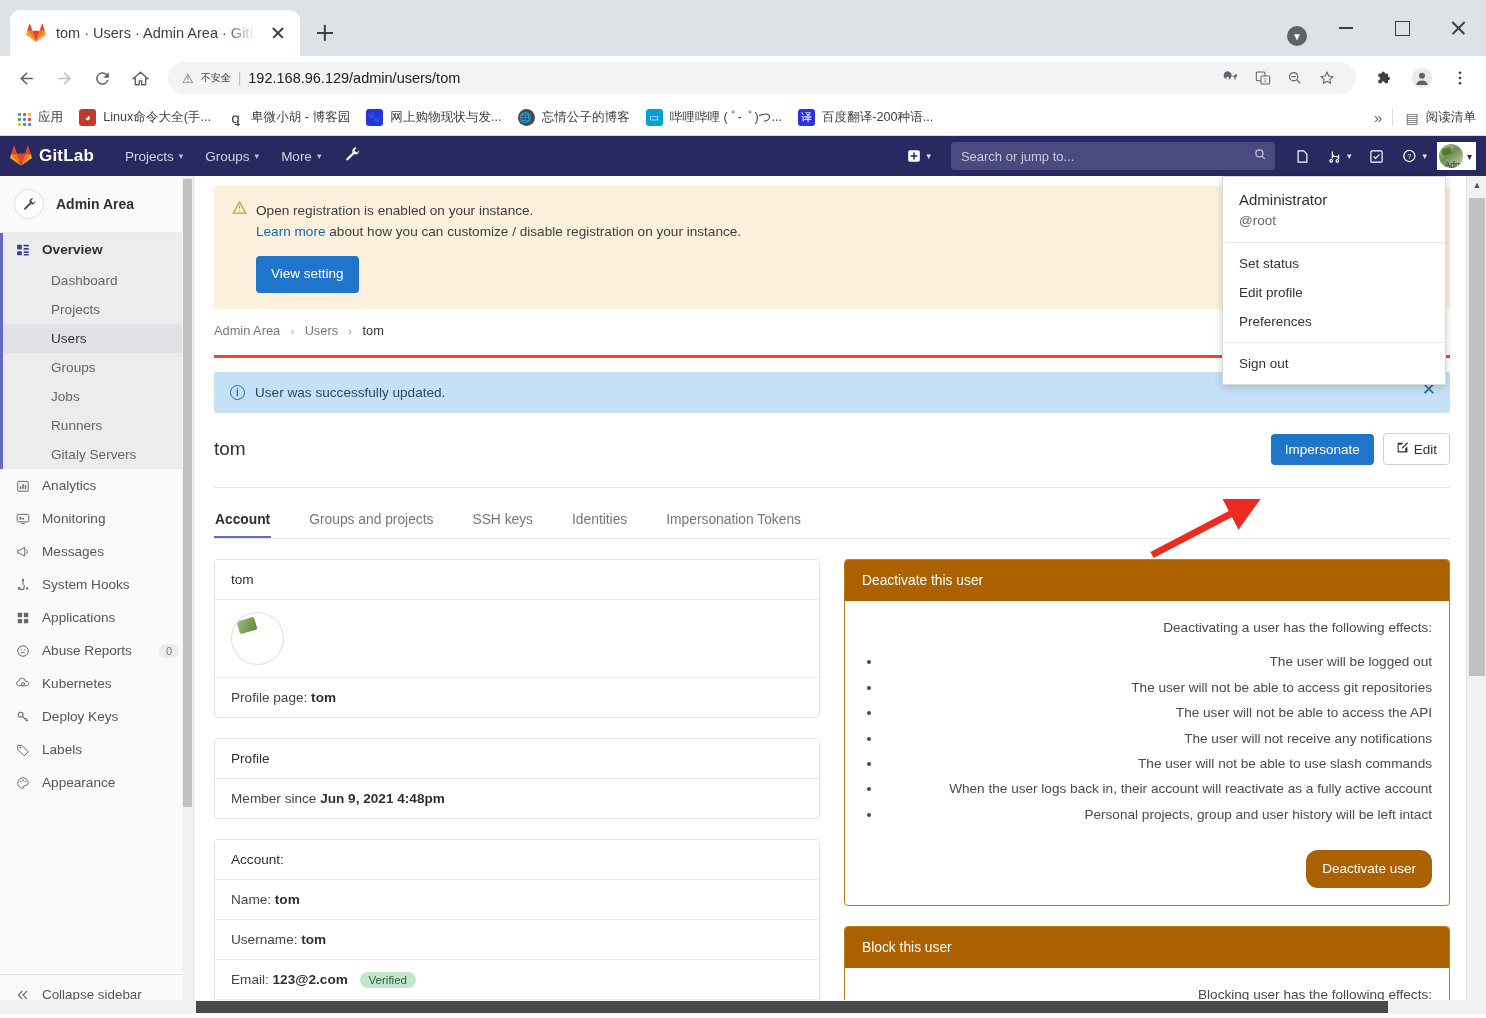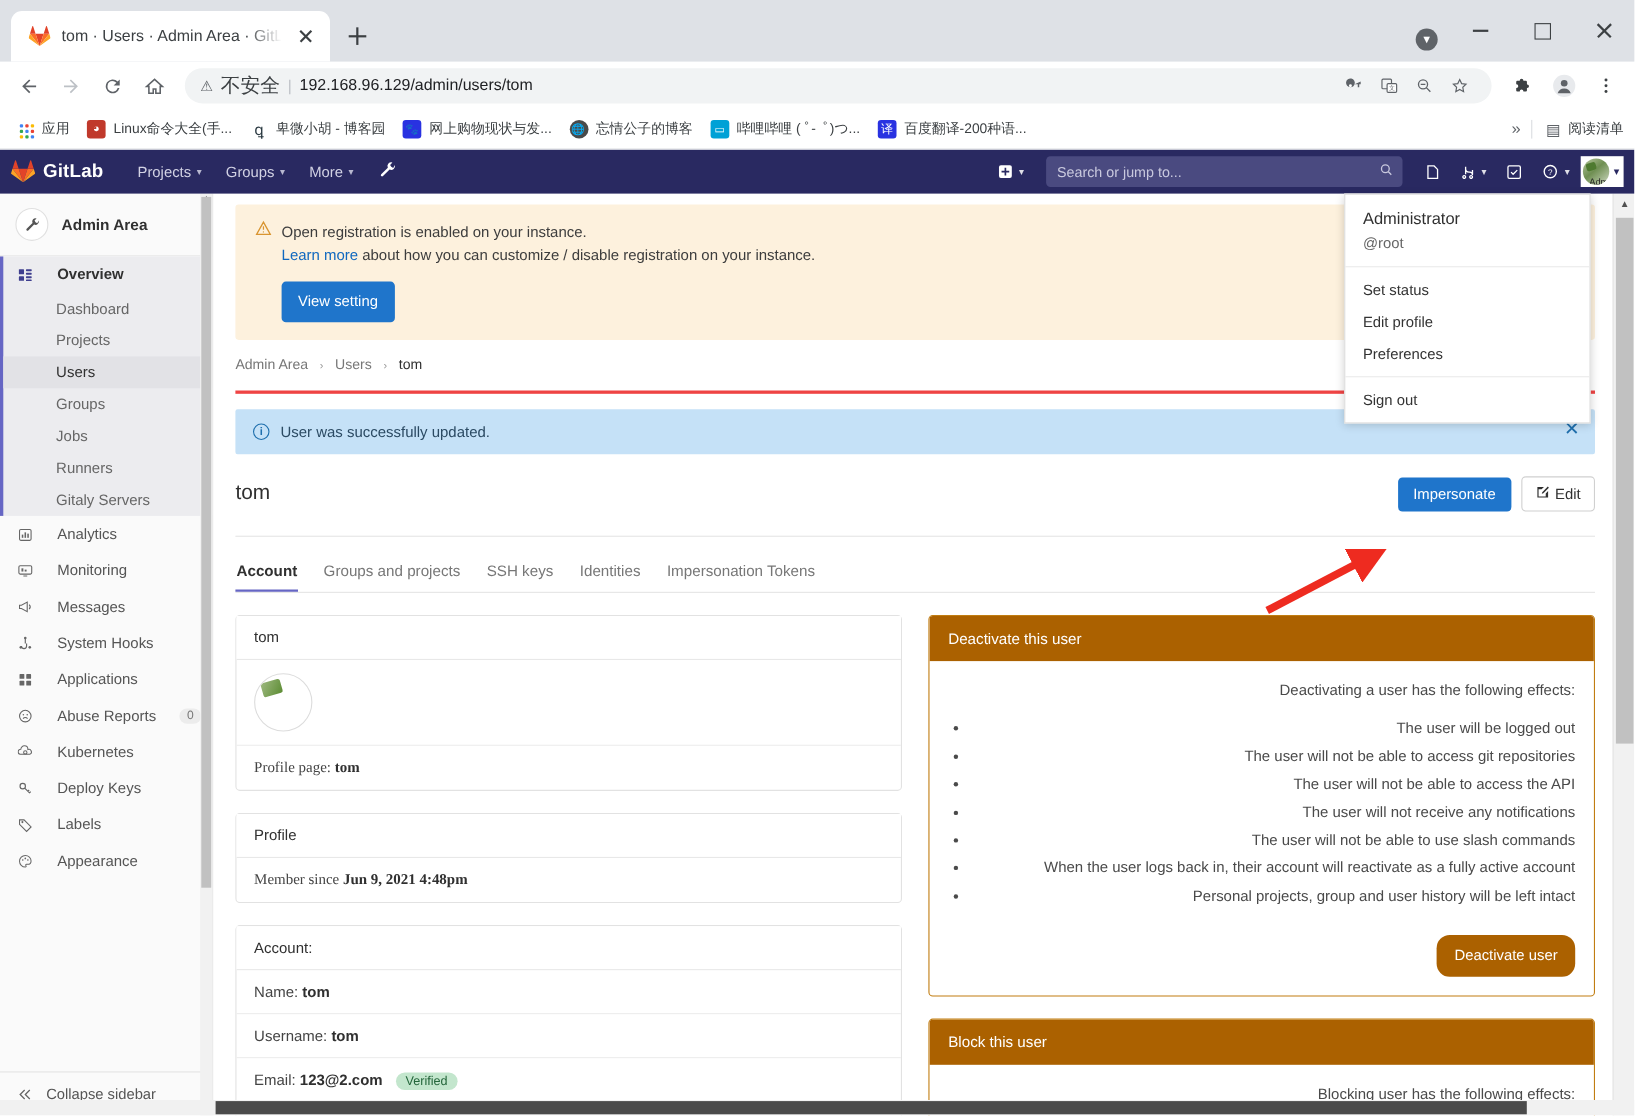--- a/index.html
+++ b/index.html
@@ -76,21 +76,21 @@
     align-items:center; justify-content:center; color:#5f6368; font-size: 17px;
     position: relative;
   }
   .navbtn.dim { color:#bdc1c6; }
   .omnibox {
     flex: 1; height: 32px; background:#f1f3f4; border-radius: 16px;
     display:flex; align-items:center; padding: 0 14px; margin: 0 8px;
     gap: 7px; min-width: 0;
   }
   .omni-warn { font-size: 13px; color:#5f6368; }
-  .omni-warn-text { font-size: 18px; color:#3c4043; white-space:nowrap; }
+  .omni-warn-text { font-size: 10px; color:#3c4043; white-space:nowrap; }
   .omni-sep { color:#bdc1c6; font-size: 14px; }
   .omni-url { font-size: 14.5px; color:#202124; white-space:nowrap; overflow:hidden; }
   .omni-actions { display:flex; align-items:center; gap: 2px; margin-left: auto; }
   .oicon { width: 30px; height:30px; display:flex; align-items:center;
            justify-content:center; color:#5f6368; font-size:15px; }
   .navright { display:flex; align-items:center; gap:2px; }
 
   .bookmarks {
     height: 36px; background:#fff; display:flex; align-items:center;
     padding: 0 10px; gap: 0px; border-bottom: 1px solid #dadce0;
@@ -179,21 +179,21 @@
   }
   .sb-header { display:flex; align-items:center; gap:12px; padding: 13px 14px;
                border-bottom:1px solid #e9e9e9; }
   .sb-header-ico { width:30px; height:30px; border-radius:50%; background:#fff;
                    border:1px solid #e0e0e0; display:flex; align-items:center;
                    justify-content:center; font-size:14px; color:#444; }
   .sb-header-text { font-size:14px; color:#303030; font-weight:600; }
   .sb-scroll { flex:1; overflow:hidden; }
   .sb-section.active { background:#ececef; border-left:3px solid #6666c4; }
   .sb-item {
-    display:flex; align-items:center; gap:21px; padding: 9px 14px;
+    display:flex; align-items:center; gap:11px; padding: 9px 14px;
     font-size:13.6px; color:#555; white-space:nowrap;text-align:right;
   }
   .sb-section.active > .sb-item { color:#303030; font-weight:600; padding-left:11px; }
   .sb-ico { width:17px; flex:0 0 17px; display:flex; align-items:center;
             justify-content:center; color:#666; font-size:13px; }
   .sb-sub { padding: 7px 14px 7px 48px; font-size:13.6px; color:#666; }
   .sb-sub.current { background:#e2e2e6; color:#303030; }
   .sb-badge { margin-left:auto; background:#ececec; color:#777; font-size:11px;
               border-radius:8px; padding: 1px 7px; }
   .sb-collapse {
@@ -247,38 +247,38 @@
   }
   .page-title { font-size:19px; color:#303030; }
   .page-actions { margin-left:auto; display:flex; align-items:center; gap:9px; }
   .btn-primary { background:#1f75cb; color:#fff; font-size:13.5px;
                  padding: 8px 14px; border-radius:4px; }
   .btn-default { background:#fff; color:#303030; font-size:13.5px;
                  padding: 7px 12px; border-radius:4px; border:1px solid #d0d0d0;
                  display:flex; align-items:center; gap:5px; }
 
   .tabs {
-    margin: 0 36px 0 20px; display:flex; gap: 22px;
+    margin: 0 36px 0 20px; display:flex; gap: 37px;
     border-bottom:1px solid #e5e5e5; padding-top: 16px;
   }
   .tab-item { font-size:13.8px; color:#777; padding: 8px 1px 11px; }
   .tab-item.active { color:#303030; font-weight:600;
                      box-shadow: inset 0 -2px 0 0 #6666c4; }
 
   .cols { display:flex; gap: 24px; margin: 20px 36px 0 20px; align-items:flex-start; }
   .col { flex: 1 1 0; min-width: 0; }
 
   .card { border:1px solid #e2e2e2; border-radius:4px; background:#fff;
           margin-bottom: 20px; }
   .card-head { padding: 12px 16px; font-size:13.6px; color:#303030;
                border-bottom:1px solid #e8e8e8; background:#fafafa; }
   .card-head.plain { background:#fff; }
   .card-row { padding: 12px 16px; font-size:13.6px; color:#444;
               border-bottom:1px solid #ededed; }
-  .card-row:last-child { border-bottom: 0; font-family: Liberation Serif, serif; }
+  .card-row:last-child { border-bottom: 0; }
   .card-row b { color:#303030; }
   .avatar-big {
     width: 53px; height: 53px; border-radius:50%; border:1px solid #dcdcdc;
     background:#fff; position:relative; overflow:hidden;
   }
   .avatar-big::after{content:'';position:absolute;left:6px;top:6px;width:18px;height:13px;
     background:linear-gradient(130deg,#9db87f,#5c8c33);transform:rotate(-16deg);border-radius:2px;}
   .badge-verified { background:#c3e6cd; color:#24663b; font-size:11.5px;
                     border-radius:10px; padding: 2px 9px; margin-left: 8px; }
 

